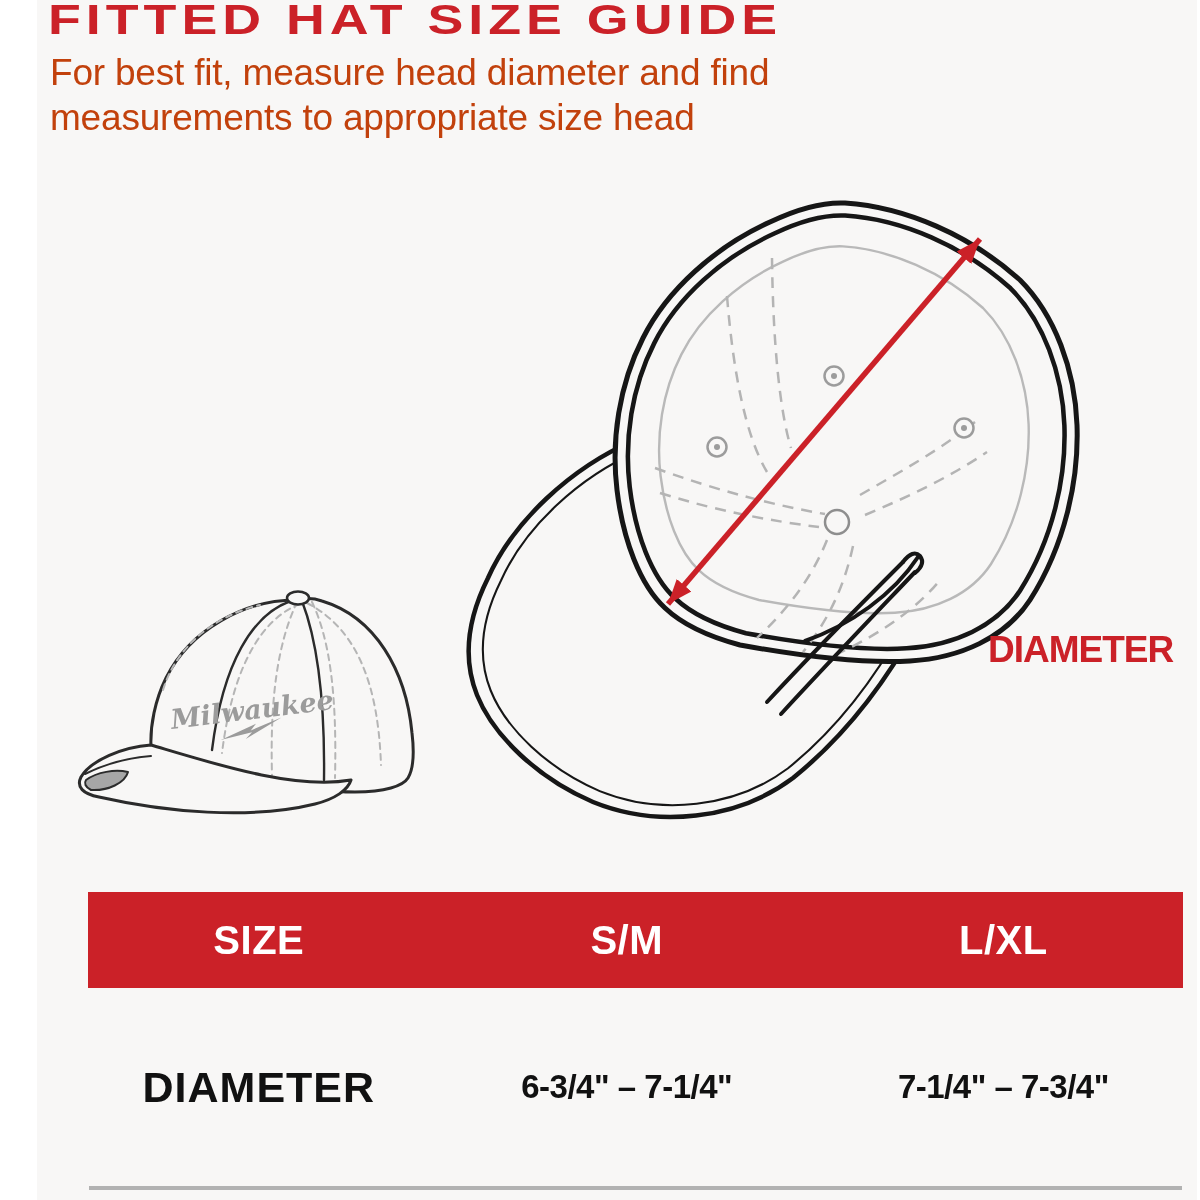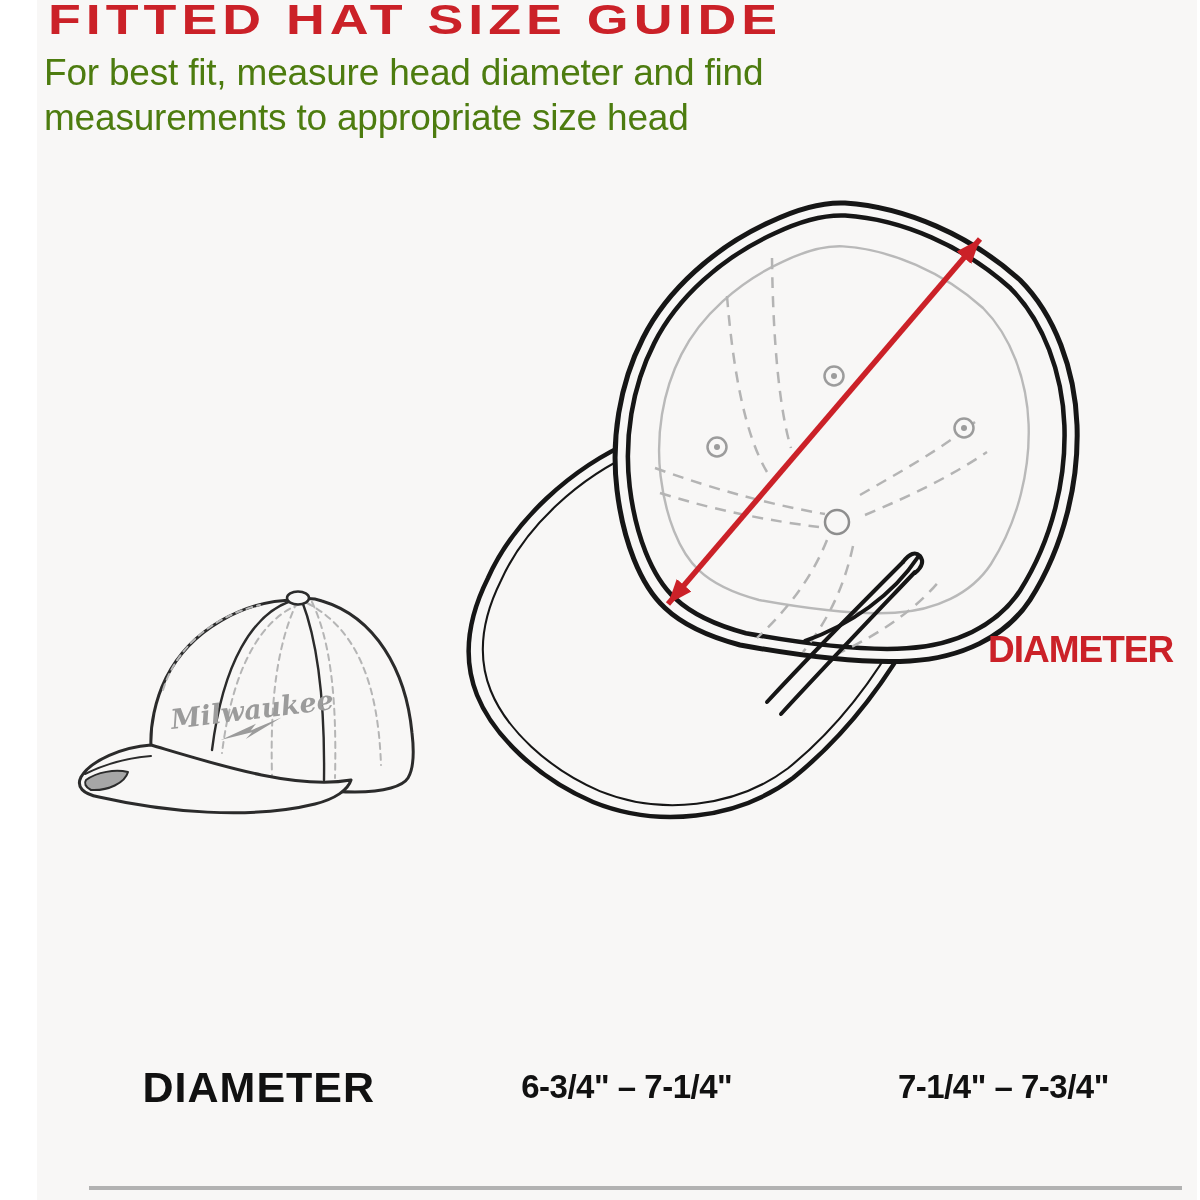--- a/index.html
+++ b/index.html
@@ -18,22 +18,22 @@
   }
   .canvas-bg{position:absolute;left:22px;top:0;width:1160px;height:1200px;background:var(--bg);}
   .abs{position:absolute;}
   .title{
     left:33px;top:-4px;
     font-size:43px;font-weight:bold;color:var(--brand-red);
     letter-spacing:4px;white-space:nowrap;line-height:1.1;
     transform:scaleX(1.25);transform-origin:left top;
   }
   .subtitle{
-    left:29px;top:50px;
-    font-size:37px;line-height:45px;color:#4d7c0f;letter-spacing:-0.2px;
+    left:35px;top:50px;
+    font-size:37px;line-height:45px;color:#c2410c;letter-spacing:-0.2px;
     white-space:nowrap;
   }
   .diameter-callout{
     left:973px;top:629px;
     font-size:37px;font-weight:bold;color:var(--brand-red);
     letter-spacing:-1px;white-space:nowrap;
   }
   .table-header{
     left:73px;top:892px;width:1095px;height:96px;
     background:var(--brand-red);
@@ -170,20 +170,25 @@
         <circle cx="949" cy="428" r="3" fill="#9c9c9c"></circle>
       </g>
       <circle cx="822" cy="522" r="12" fill="none" stroke="#8e8e8e" stroke-width="2.5"></circle>
     </g>
 
     <line x1="653" y1="604" x2="965" y2="239" stroke="#cb2128" stroke-width="5.5" marker-start="url(#arrowhead)" marker-end="url(#arrowhead)"></line>
   </svg>
 
   <div class="abs diameter-callout">DIAMETER</div>
 
+  <div class="abs table-header">
+    <div class="cell">SIZE</div>
+    <div class="cell">S/M</div>
+    <div class="cell">L/XL</div>
+  </div>
 
   <div class="abs table-row">
     <div class="cell row-label">DIAMETER</div>
     <div class="cell row-value">6-3/4" – 7-1/4"</div>
     <div class="cell row-value">7-1/4" – 7-3/4"</div>
   </div>
 
   <div class="abs divider"></div>
 </div>
 

